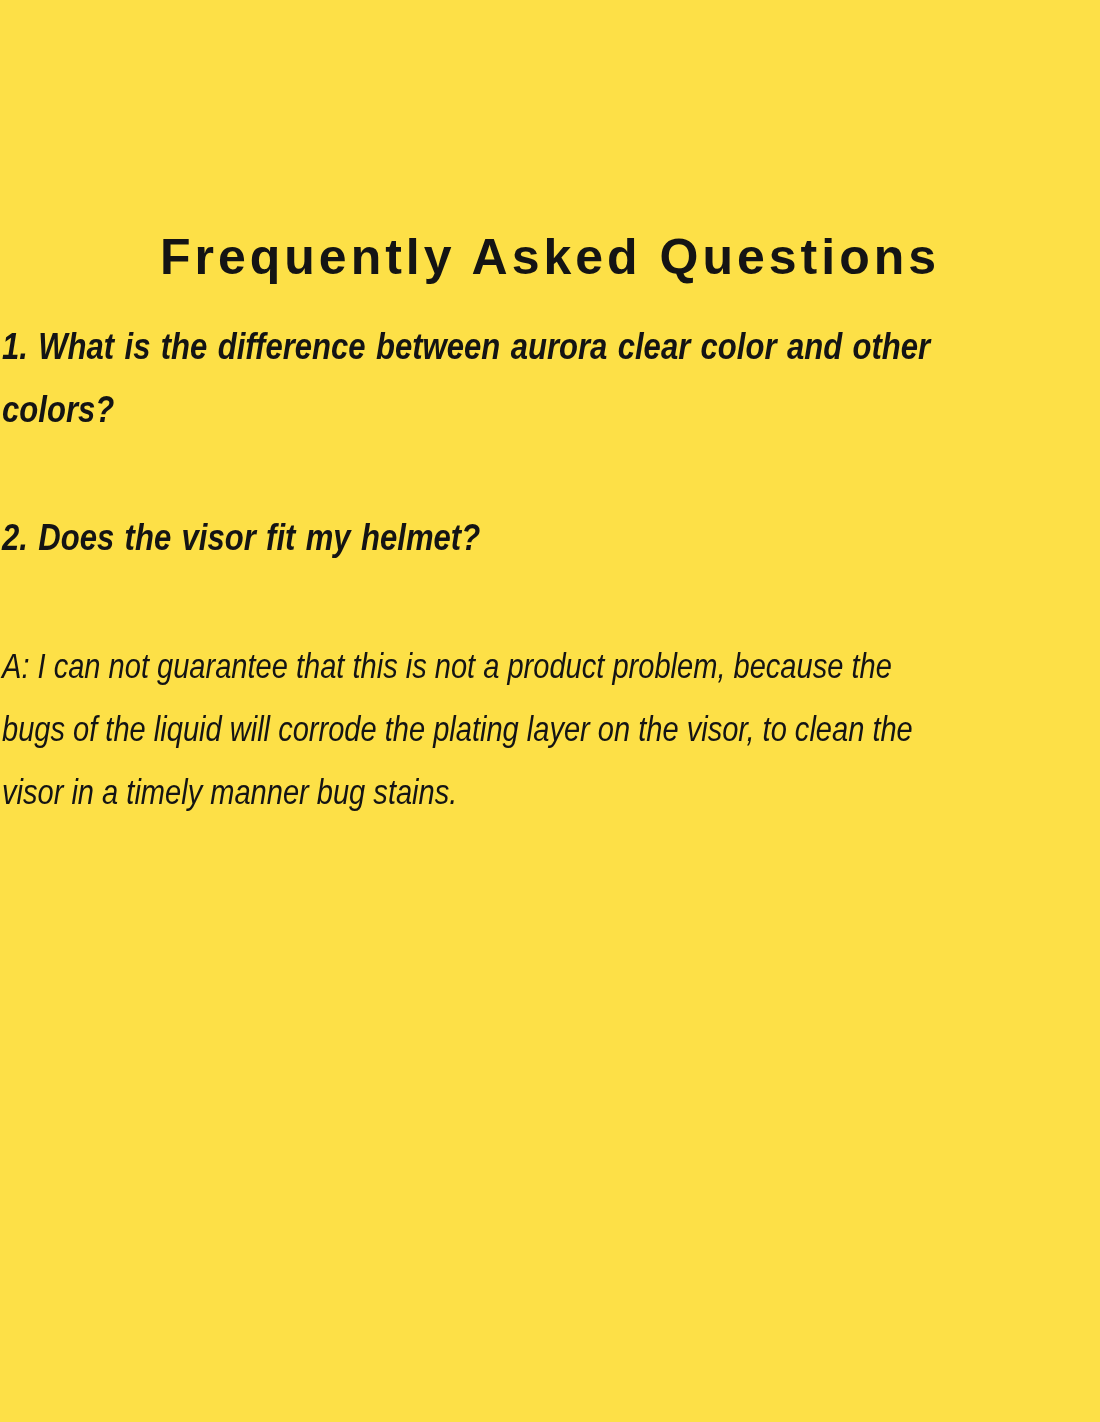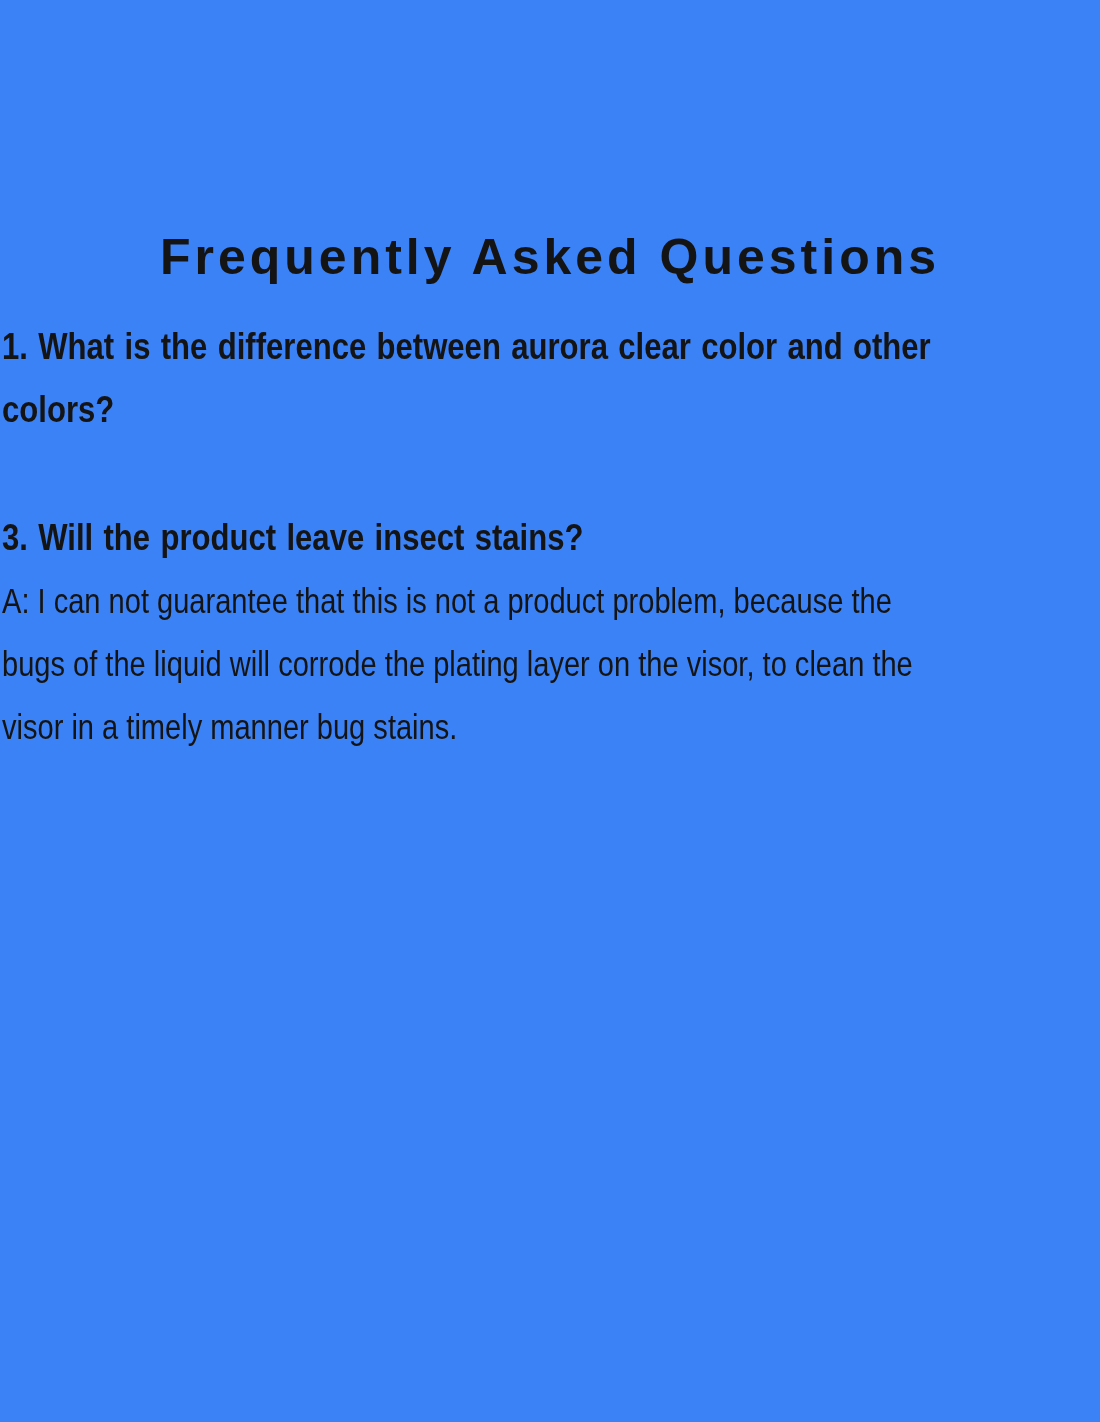--- a/index.html
+++ b/index.html
@@ -4,37 +4,38 @@
 <style>
   html, body {
     margin: 0;
     padding: 0;
     background: #ffffff;
   }
   .page {
     position: relative;
     width: 1100px;
     height: 1422px;
-    background: #3b82f6;
+    background: #fde047;
     color: #141414;
     font-family: "Liberation Sans", "DejaVu Sans", sans-serif;
     overflow: hidden;
   }
   .title {
     padding-top: 198px;
     text-align: center;
     font-weight: bold;
     font-size: 50px;
     line-height: 50px;
     letter-spacing: 4px;
     white-space: nowrap;
   }
   .content {
     margin-top: 28px;
     padding: 0 2px;
+    font-style: italic;
   }
   .faq {
     margin-bottom: 65px;
   }
   .line {
     white-space: nowrap;
     line-height: 63px;
     transform-origin: 0 50%;
   }
   .q .line {
@@ -59,26 +60,26 @@
   <div class="content">
 
     <div class="faq">
       <div class="q">
         <div class="line">1. What is the difference between aurora clear color and other</div>
         <div class="line">colors?</div>
       </div>
     </div>
 
     <div class="faq">
+      <div class="q">
+        <div class="line">2. Does the visor fit my helmet?</div>
+      </div>
     </div>
 
     <div class="faq">
-      <div class="q">
-        <div class="line">3. Will the product leave insect stains?</div>
-      </div>
       <div class="a">
         <div class="line">A: I can not guarantee that this is not a product problem, because the</div>
         <div class="line">bugs of the liquid will corrode the plating layer on the visor, to clean the</div>
         <div class="line">visor in a timely manner bug stains.</div>
       </div>
     </div>
 
   </div>
 </div>
 

